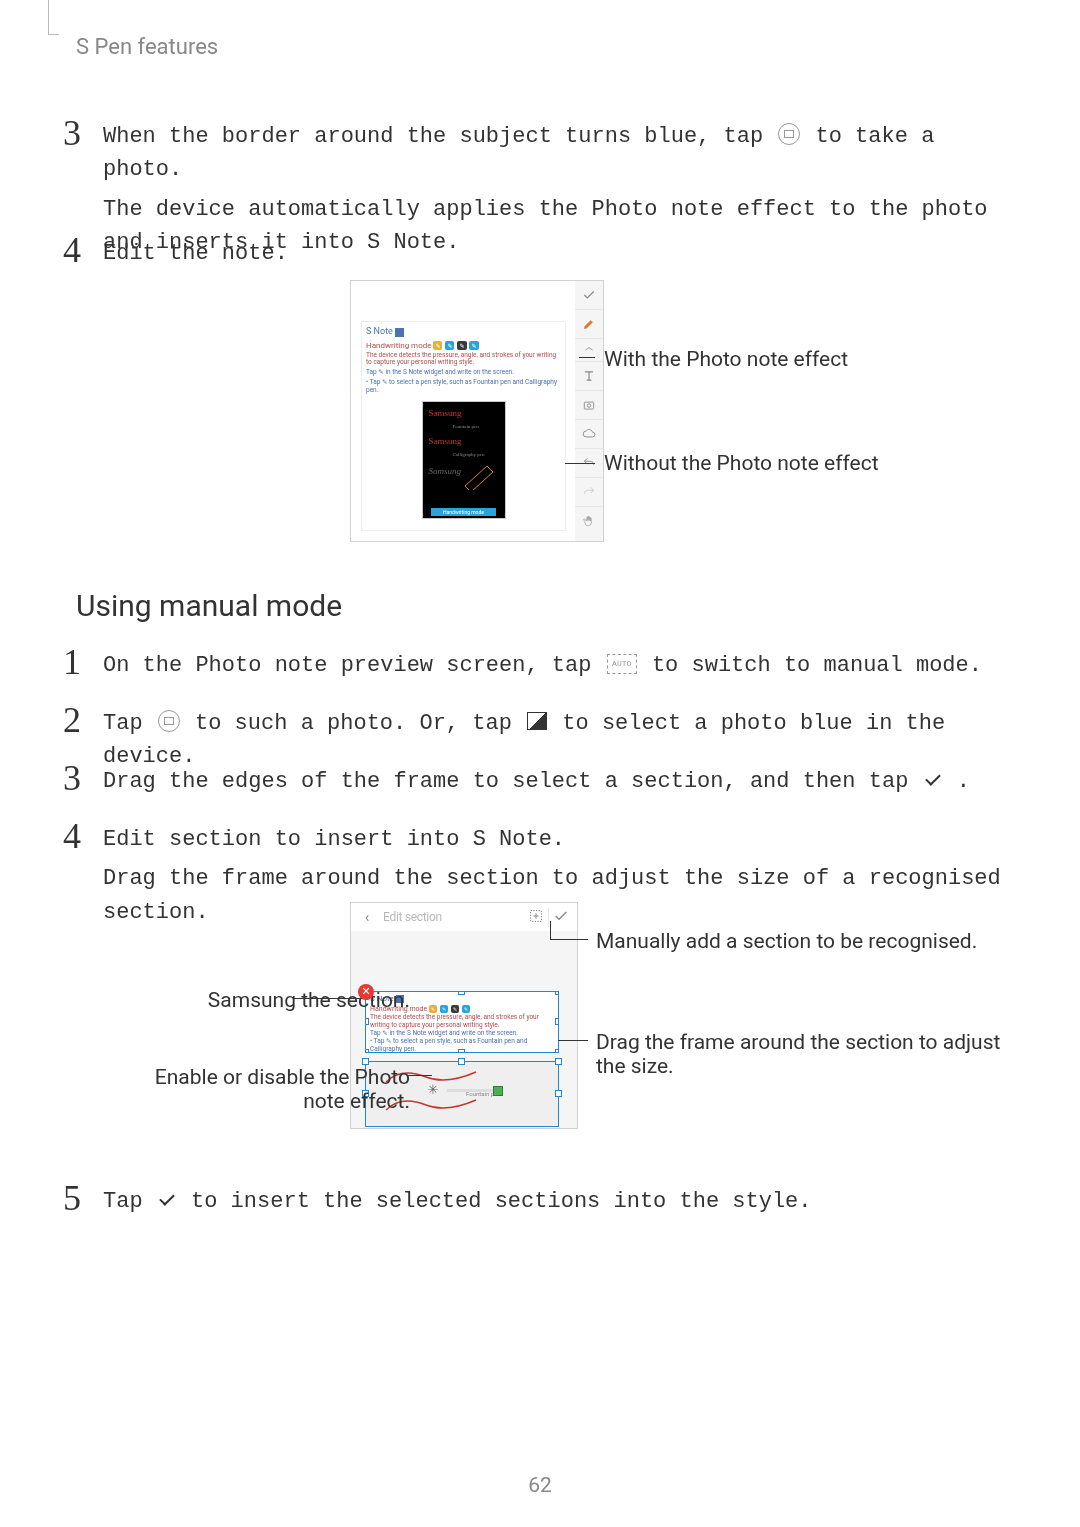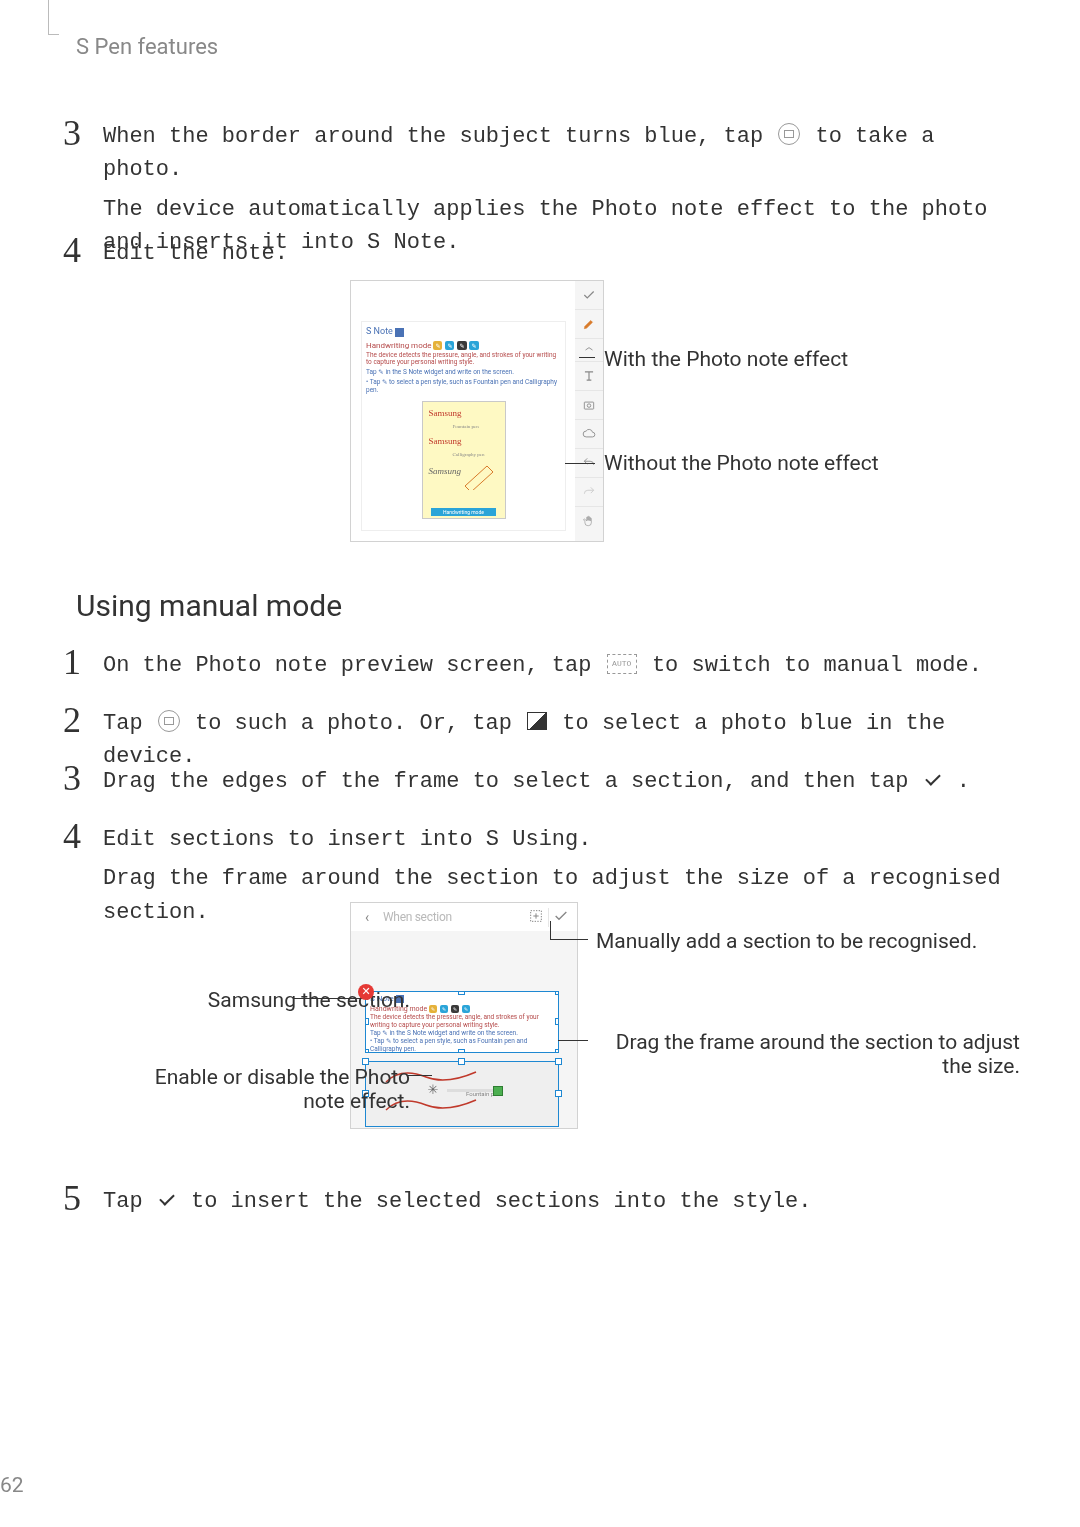--- a/index.html
+++ b/index.html
@@ -181,21 +181,21 @@
     margin-top: 2px;
     line-height: 1.2;
   }
   .fig1 .note-card .photo-box {
     margin-top: 6px;
     width: 82px;
     height: 116px;
     border: 1px solid #c9c9c9;
     margin-left: auto;
     margin-right: auto;
-    background: #fef9c3;
+    background: #000000;
     position: relative;
     overflow: hidden;
   }
   .fig1 .note-card .photo-box .stroke {
     position: absolute;
     font-family: cursive;
     color: #333;
     font-size: 9px;
   }
   .fig1 .note-card .photo-box .bottom-label {
@@ -386,32 +386,31 @@
     right: 610px;
     text-align: right;
     font-size: 21px;
     color: #333;
   }
   .fig2 .label-right {
     position: absolute;
     left: 526px;
     font-size: 21px;
     color: #333;
-    text-align: right;
   }
   .fig2 .lead {
     position: absolute;
     background: #333;
   }
 
   .page-number {
     position: absolute;
     bottom: 30px;
     width: 100%;
-    text-align: left;
+    text-align: center;
     font-size: 21px;
     color: #888;
   }
 </style>
 </head>
 <body>
 
 <div class="page">
   <div class="topbar-notch"></div>
   <div class="section-title">S Pen features</div>
@@ -543,31 +542,31 @@
     <div class="step-body">
       <span>Drag the edges of the frame to select a section, and then tap </span>
       <span class="inline-icon check"></span>
       <span>.</span>
     </div>
   </div>
 
   <div class="step" style="top:823px;">
     <div class="step-num">4</div>
     <div class="step-body">
-      <span>Edit sections to insert into S Using.</span>
+      <span>Edit section to insert into S Note.</span>
       <div style="height:6px"></div>
       <span>Drag the frame around the section to adjust the size of a recognised section.</span>
     </div>
   </div>
 
   <div class="fig2">
     <div class="screen2">
       <div class="hdr">
         <span class="hdr-icon">‹</span>
-        <span class="hdr-title">When section</span>
+        <span class="hdr-title">Edit section</span>
         <span class="hdr-icon">
           <svg width="16" height="16" viewBox="0 0 24 24">
               <rect x="4" y="4" width="16" height="16" stroke="#888" stroke-width="1.5" stroke-dasharray="2 2" fill="none"></rect>
               <path d="M12 8v8M8 12h8" stroke="#888" stroke-width="1.5"></path>
             </svg>
         </span>
         <span class="hdr-icon" style="color:#888;border-left:1px solid #e6e6e6">
           <svg width="16" height="16" viewBox="0 0 24 24">
               <path d="M4 12l5 5L20 6" stroke="#888" stroke-width="2" fill="none"></path>
             </svg>

